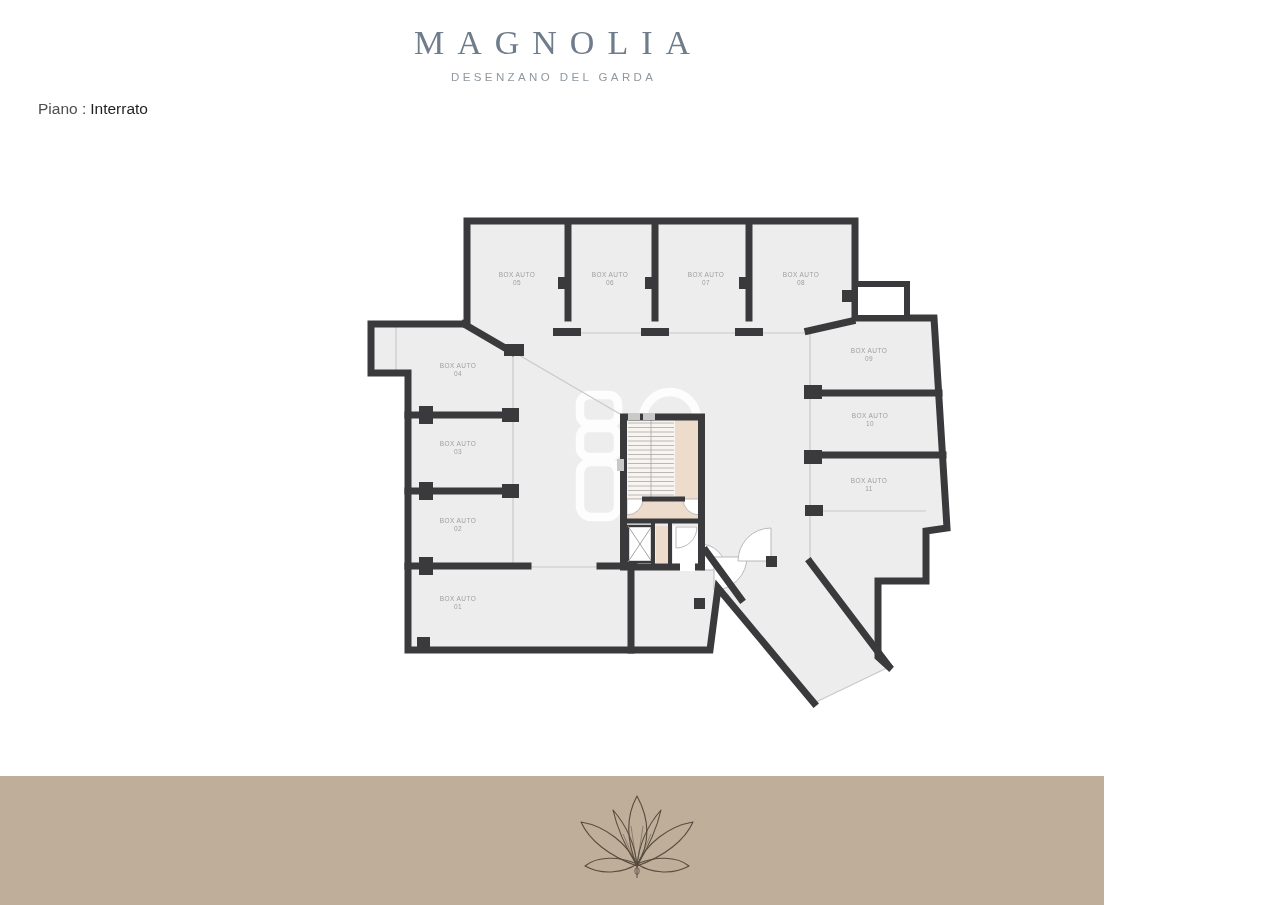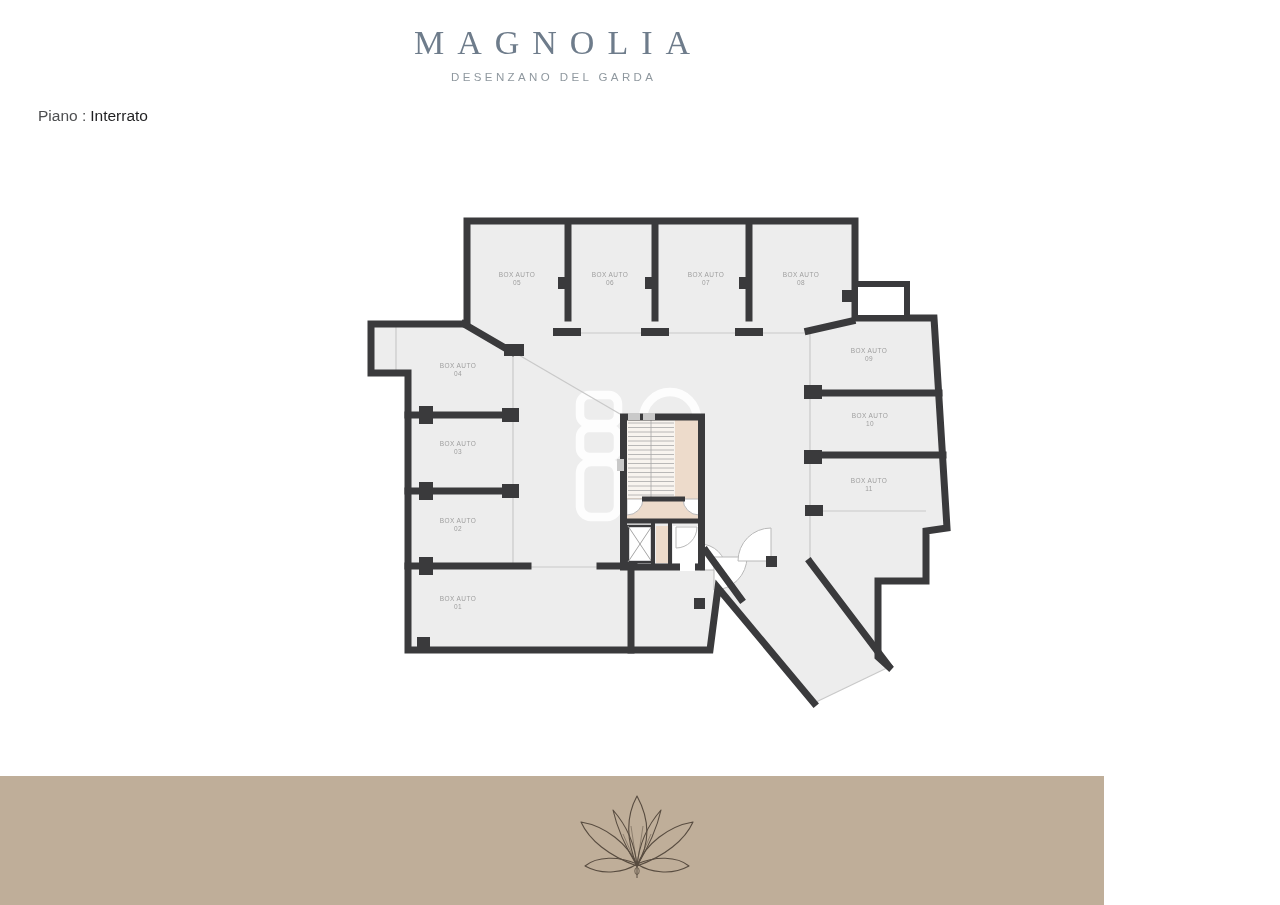--- a/index.html
+++ b/index.html
@@ -3,21 +3,21 @@
 <meta charset="utf-8">
 <style>
   html,body{margin:0;padding:0;background:#fff;}
   .page{position:relative;width:1104px;height:905px;background:#ffffff;overflow:hidden;
         font-family:"Liberation Sans",sans-serif;}
   
   .brand{position:absolute;top:24px;left:0;width:100%;text-align:center;}
   .brand-title{font-family:"Liberation Serif","DejaVu Serif",serif;font-size:34px;font-weight:400;
                letter-spacing:13px;color:#6e7c8b;padding-left:13px;}
   .brand-sub{margin-top:9px;font-size:11.5px;letter-spacing:3.4px;color:#8f989f;padding-left:3.4px;text-align:center;}
-  .floor-label{position:absolute;left:38px;top:107px;font-size:15.5px;color:#4d4e50;}
+  .floor-label{position:absolute;left:38px;top:100px;font-size:15.5px;color:#4d4e50;}
   .floor-label .floor-name{color:#1f1f21;margin-left:4px;}
   
   .plan{position:absolute;left:0;top:0;width:1280px;height:905px;}
   .plan svg{position:absolute;left:0;top:0;}
   .box-label{position:absolute;transform:translate(-50%,-50%);text-align:center;
              font-size:6.5px;line-height:1.3;letter-spacing:.4px;color:#9e9e9e;white-space:nowrap;}
   
   .scalebar{position:absolute;left:1108px;top:722px;width:76px;height:28px;font-size:7px;color:#9a9a9a;}
   .sb-one{position:absolute;left:21px;top:0;}
   .sb-zero{position:absolute;left:0px;top:17px;}

